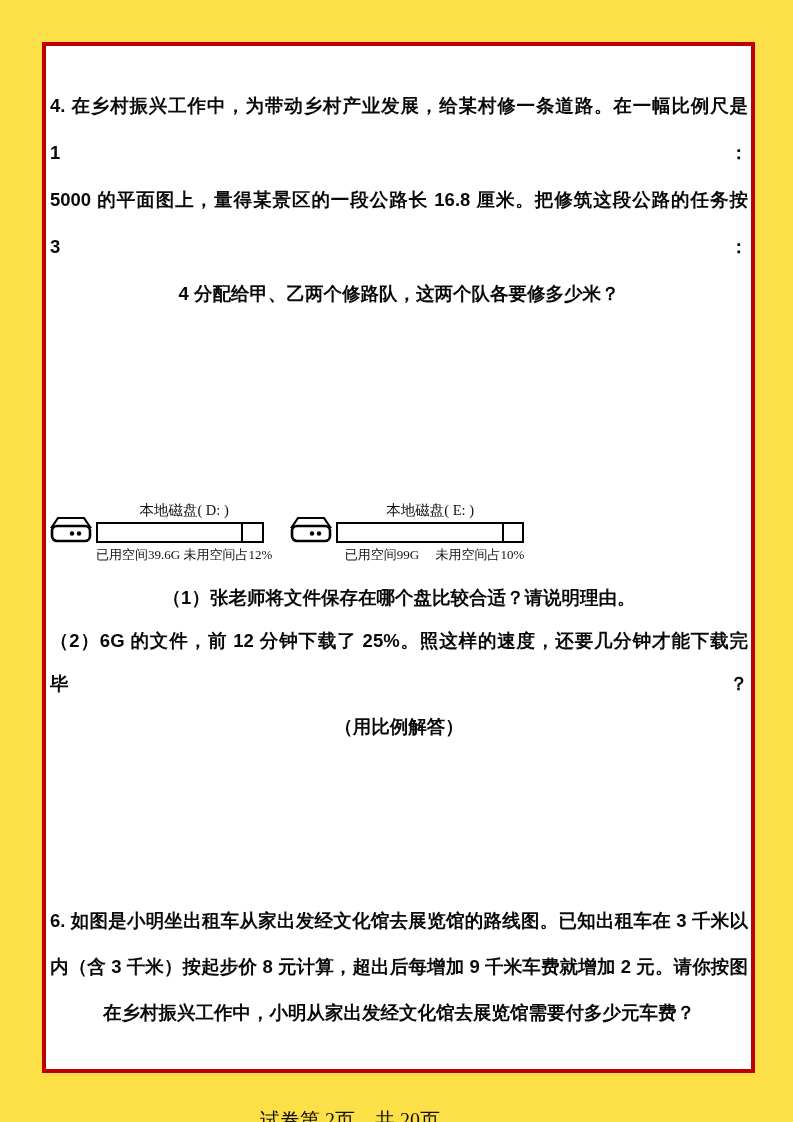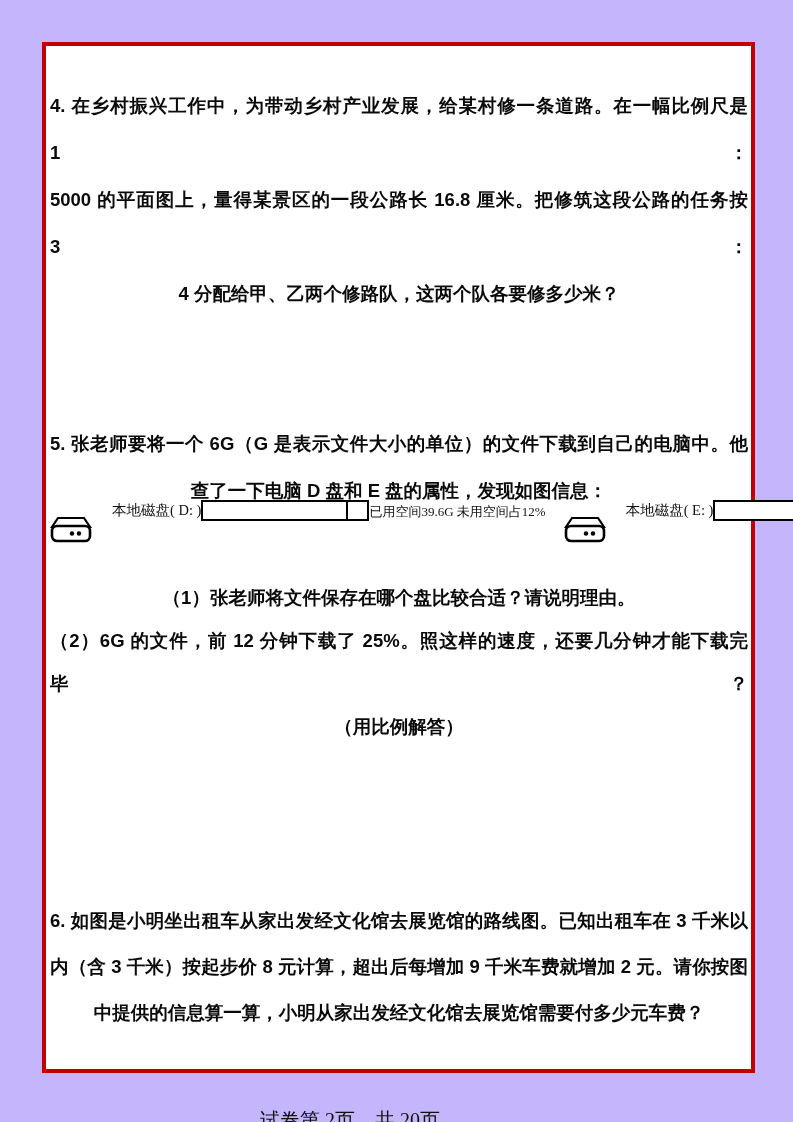--- a/index.html
+++ b/index.html
@@ -1,17 +1,17 @@
 <!DOCTYPE html>
 <html><head>
 <meta charset="utf-8">
 <style>
   html,body{margin:0;padding:0;background:#fff;}
   .page{
-    position:relative;width:793px;height:1122px;background:#c4b5fd;
+    position:relative;width:793px;height:1122px;background:#fde047;
     font-family:"Liberation Sans",sans-serif;color:#000;overflow:hidden;
   }
   .frame{
     position:absolute;left:42px;top:42px;width:713px;height:1031px;
     border:4px solid #c00000;box-sizing:border-box;background:#fff;
   }
   .qblock{
     position:absolute;left:50px;width:698px;
     font-weight:700;font-size:18.5px;color:#0a0a0a;
   }
@@ -22,21 +22,21 @@
     text-align:justify;text-align-last:justify;
     -moz-text-align-last:justify;text-justify:inter-character;
   }
   .last{text-align:center;white-space:nowrap;}
   .figures{
     position:absolute;left:50px;top:500px;display:flex;gap:18px;
     font-family:"Liberation Serif",serif;font-weight:400;
   }
   .disk-figure{display:flex;align-items:flex-start;}
   .disk-icon{margin-top:15px;flex:0 0 auto;}
-  .disk-col{margin-left:20px;display:flex;flex-direction:row;}
+  .disk-col{margin-left:4px;display:flex;flex-direction:column;}
   .disk-title{
     text-align:center;font-size:14.5px;line-height:20px;height:22px;
     white-space:nowrap;color:#111;
   }
   .disk-bar{
     position:relative;height:21px;border:2px solid #000;background:#fff;
     box-sizing:border-box;
   }
   .bar-d{width:168px;}
   .bar-e{width:188px;}
@@ -55,24 +55,20 @@
 <div class="page">
 
   <div class="frame" style="border-color: rgb(192, 0, 0);"></div>
 
   <div class="qblock" style="top:82px">
     <div class="line fill">4. 在乡村振兴工作中，为带动乡村产业发展，给某村修一条道路。在一幅比例尺是 1：</div>
     <div class="line fill">5000 的平面图上，量得某景区的一段公路长 16.8 厘米。把修筑这段公路的任务按 3：</div>
     <div class="line last">4 分配给甲、乙两个修路队，这两个队各要修多少米？</div>
   </div>
 
-  <div class="qblock" style="top:420px">
-    <div class="line fill">5. 张老师要将一个 6G（G 是表示文件大小的单位）的文件下载到自己的电脑中。他</div>
-    <div class="line last">查了一下电脑 D 盘和 E 盘的属性，发现如图信息：</div>
-  </div>
 
   <div class="figures">
 
     <div class="disk-figure">
       <svg class="disk-icon" width="42" height="30" viewBox="0 0 42 30">
         <polygon points="8,3 34,3 40,12 2,12" fill="#fff" stroke="#000" stroke-width="2.2"></polygon>
         <rect x="2" y="11" width="38" height="15" rx="5" fill="#fff" stroke="#000" stroke-width="2.6"></rect>
         <circle cx="22" cy="18.5" r="2.2" fill="#000"></circle>
         <circle cx="29" cy="18.5" r="2.2" fill="#000"></circle>
       </svg>
@@ -105,18 +101,18 @@
 
   <div class="qblock subblock" style="top:576px">
     <div class="line last">（1）张老师将文件保存在哪个盘比较合适？请说明理由。</div>
     <div class="line fill">（2）6G 的文件，前 12 分钟下载了 25%。照这样的速度，还要几分钟才能下载完毕？</div>
     <div class="line last">（用比例解答）</div>
   </div>
 
   <div class="qblock q6block" style="top:898px">
     <div class="line fill">6. 如图是小明坐出租车从家出发经文化馆去展览馆的路线图。已知出租车在 3 千米以</div>
     <div class="line fill">内（含 3 千米）按起步价 8 元计算，超出后每增加 9 千米车费就增加 2 元。请你按图</div>
-    <div class="line last">中提供的信息算一算，小明从家出发经文化馆去展览馆需要付多少元车费？</div>
+    <div class="line last">在乡村振兴工作中，小明从家出发经文化馆去展览馆需要付多少元车费？</div>
   </div>
 
   <div class="footer">试卷第 2页，共 20页</div>
 
 </div>
 
 </body></html>

